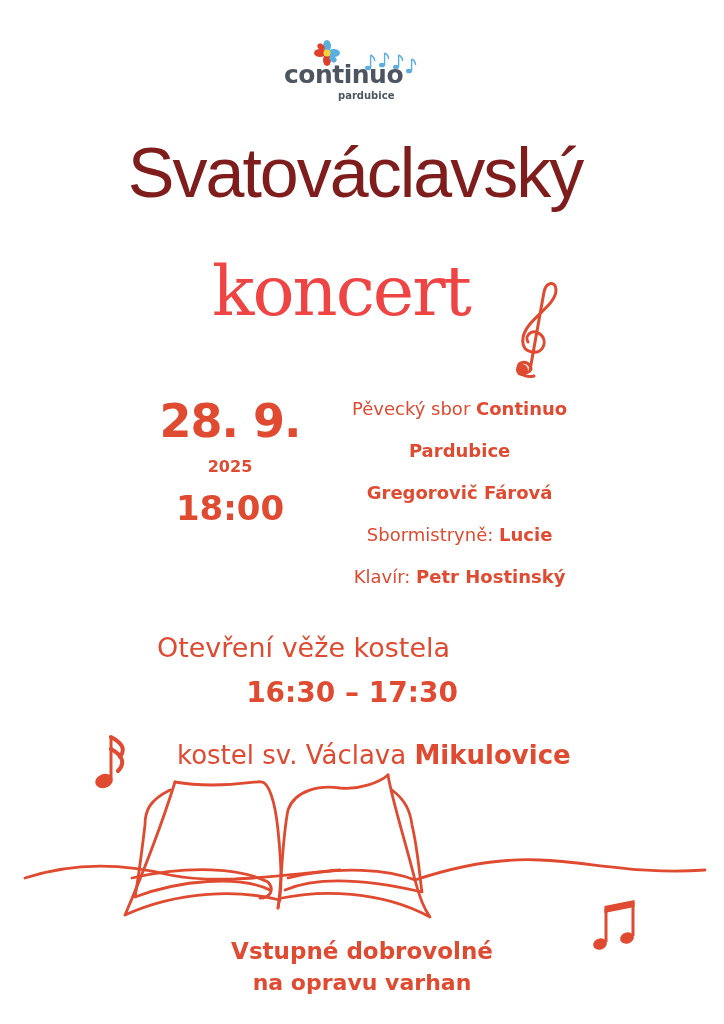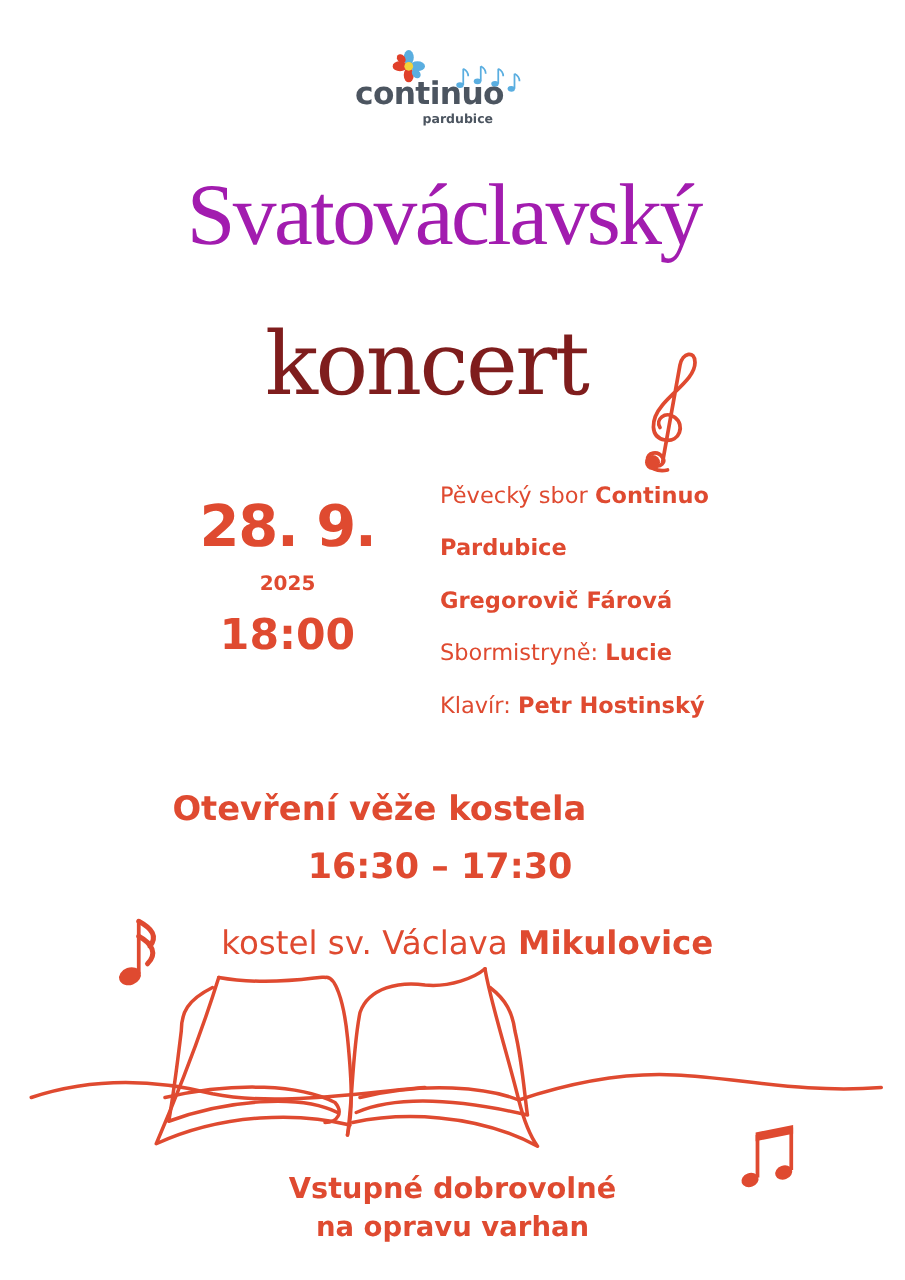--- a/index.html
+++ b/index.html
@@ -10,35 +10,35 @@
       color: #df4a30;
     }
     .abs { position: absolute; }
     
     .logo { left: 280px; top: 40px; width: 140px; height: 62px; }
     .logo-word { position: absolute; left: 4px; top: 20px; font-family: "DejaVu Sans", sans-serif; font-weight: bold; font-size: 25px; color: #4c5560; letter-spacing: -0.5px; }
     .logo-sub { position: absolute; left: 58px; top: 50px; font-weight: bold; font-size: 10px; color: #4c5560; }
     .logo-flower { position: absolute; left: 34px; top: 0px; width: 26px; height: 26px; }
     .logo-notes { position: absolute; left: 82px; top: 10px; width: 56px; height: 24px; }
 
-    .title1 { left: 0; width: 710px; top: 138px; text-align: center; font-family: Liberation Serif, serif; font-size: 70px; color: #a21caf; letter-spacing: -2px; line-height: 1; }
-    .title2 { left: 212px; top: 256px; font-family: "DejaVu Serif", serif; font-size: 70px; color: #7f1d1d; letter-spacing: -2px; line-height: 1; }
+    .title1 { left: 0; width: 710px; top: 138px; text-align: center; font-family: Liberation Sans, sans-serif; font-size: 70px; color: #7f1d1d; letter-spacing: -2px; line-height: 1; }
+    .title2 { left: 212px; top: 256px; font-family: "DejaVu Serif", serif; font-size: 70px; color: #ef4444; letter-spacing: -2px; line-height: 1; }
     .clef { left: 500px; top: 278px; width: 64px; height: 106px; }
 
     .date-col { left: 150px; top: 392px; width: 160px; text-align: center; font-weight: bold; }
     .day { font-size: 20px; line-height: 30px; }
     .date { font-size: 46px; line-height: 58px; letter-spacing: -1px; }
     .year { font-size: 16px; line-height: 34px; }
     .time { font-size: 34px; line-height: 48px; }
 
-    .info { left: 352px; top: 376px; font-size: 18px; line-height: 42px; }
+    .info { left: 352px; top: 388px; font-size: 18px; line-height: 42px; text-align: center; }
     .info .light { font-weight: normal; }
     .info b { font-weight: bold; }
 
-    .tower { left: 0; width: 607px; top: 630px; text-align: center; font-size: 27px; line-height: 36px; font-weight: bold; }
+    .tower { left: 0; width: 607px; top: 630px; text-align: center; font-size: 27px; line-height: 36px; }
     .tower-time { left: 0; width: 704px; top: 674px; text-align: center; font-size: 28px; font-weight: bold; line-height: 38px; }
 
     .church { left: 177px; top: 737px; font-size: 26px; line-height: 36px; }
     .church b { font-weight: bold; margin-top: 10px; }
 
     .note-left { left: 92px; top: 733px; width: 40px; height: 58px; }
     .book { left: 20px; top: 770px; width: 690px; height: 160px; }
     .note-right { left: 590px; top: 898px; width: 48px; height: 56px; }
 
     .entry { left: 0; width: 724px; top: 934px; text-align: center; font-size: 23px; font-weight: bold; line-height: 34px; }

